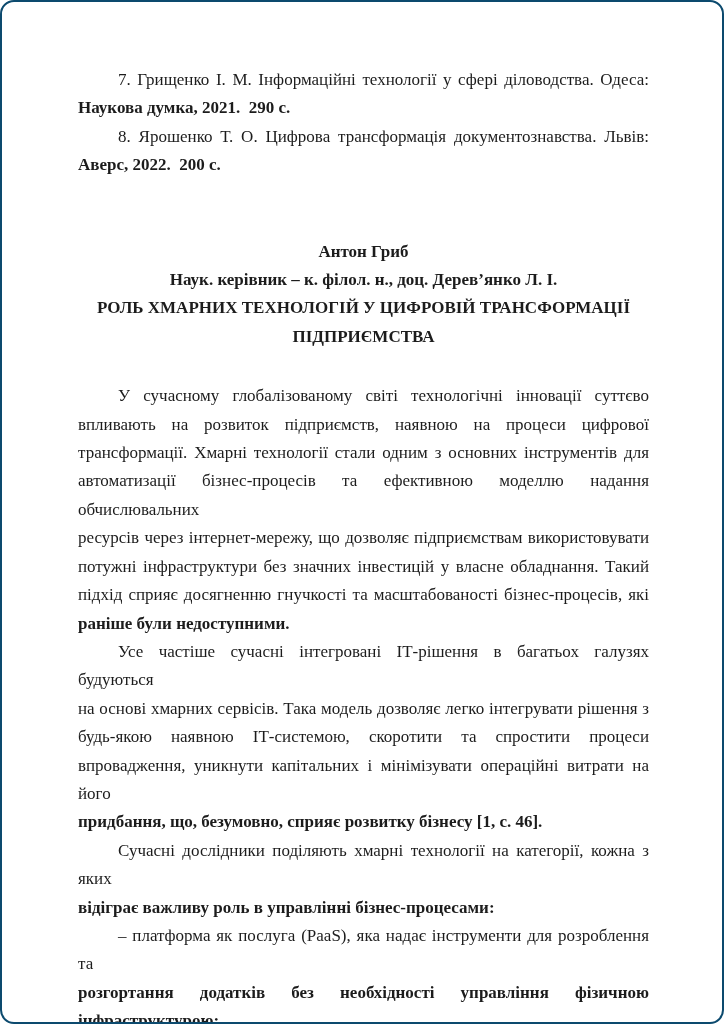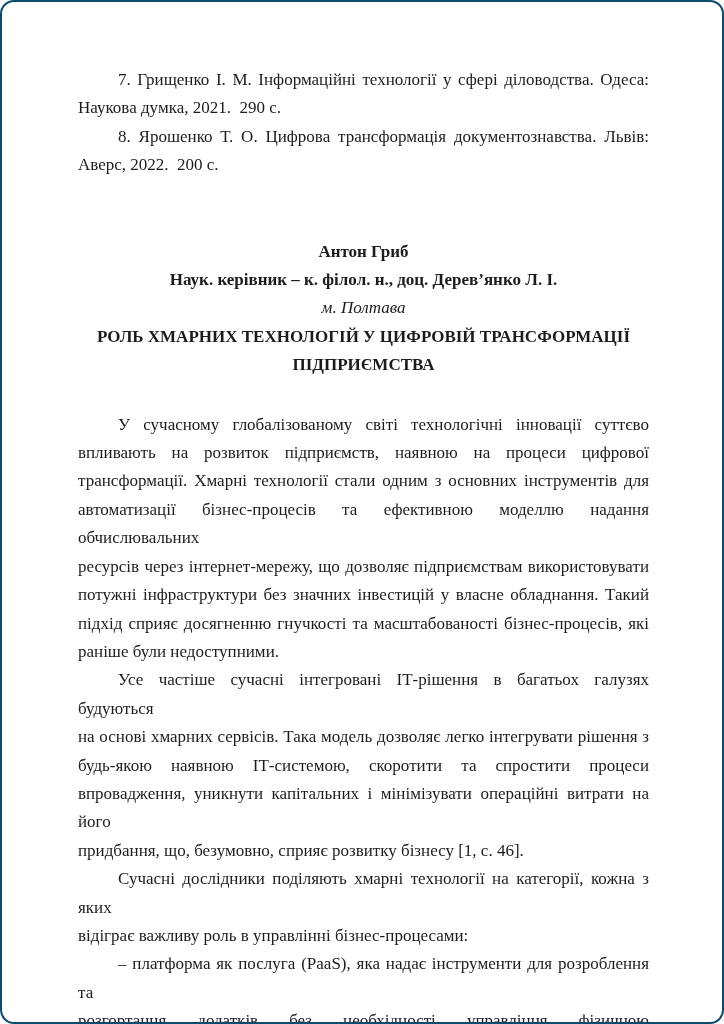--- a/index.html
+++ b/index.html
@@ -22,20 +22,21 @@
     border-radius: 14px;
     overflow: hidden;
   }
   .doc-line {
     text-align: justify;
     text-align-last: justify;
     white-space: normal;
   }
   .doc-line.last {
     text-align-last: left;
+    font-weight: bold;
   }
   .doc-line.indent {
     text-indent: 40px;
   }
   .author-block {
     margin-top: 58px;
     text-align: center;
     font-weight: bold;
   }
   .author-block .location-line {
@@ -62,21 +63,20 @@
       </div>
     <div class="reference-entry">
         <div class="doc-line indent">8. Ярошенко Т. О. Цифрова трансформація документознавства. Львів:</div>
         <div class="doc-line last">Аверс, 2022.&nbsp; 200 с.</div>
       </div>
   </div>
 
   <div class="author-block">
     <div class="author-line">Антон Гриб</div>
     <div class="supervisor-line">Наук. керівник – к. філол. н., доц. Дерев’янко Л. І.</div>
-    <div class="location-line">м. Полтава</div>
   </div>
 
   <div class="doc-title">
     <div>РОЛЬ ХМАРНИХ ТЕХНОЛОГІЙ У ЦИФРОВІЙ ТРАНСФОРМАЦІЇ</div>
     <div>ПІДПРИЄМСТВА</div>
   </div>
 
   <div class="doc-body">
     <div class="paragraph">
         <div class="doc-line indent">У сучасному глобалізованому світі технологічні інновації суттєво</div>

